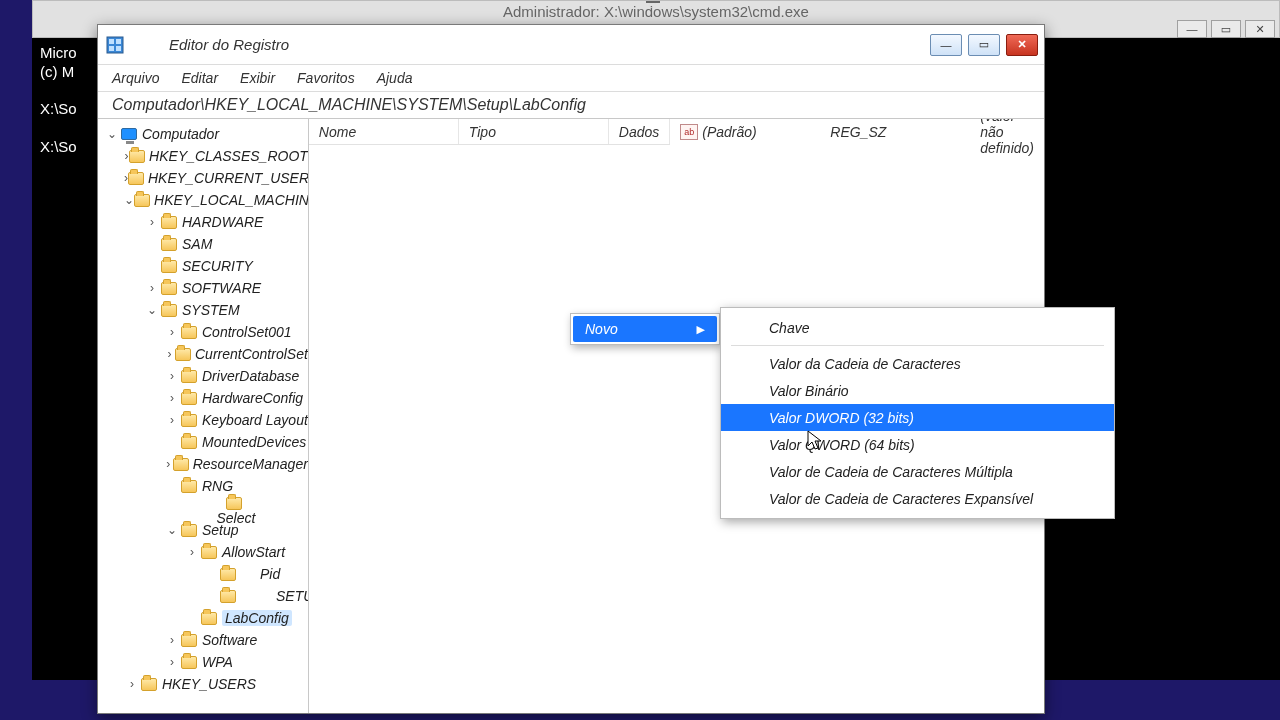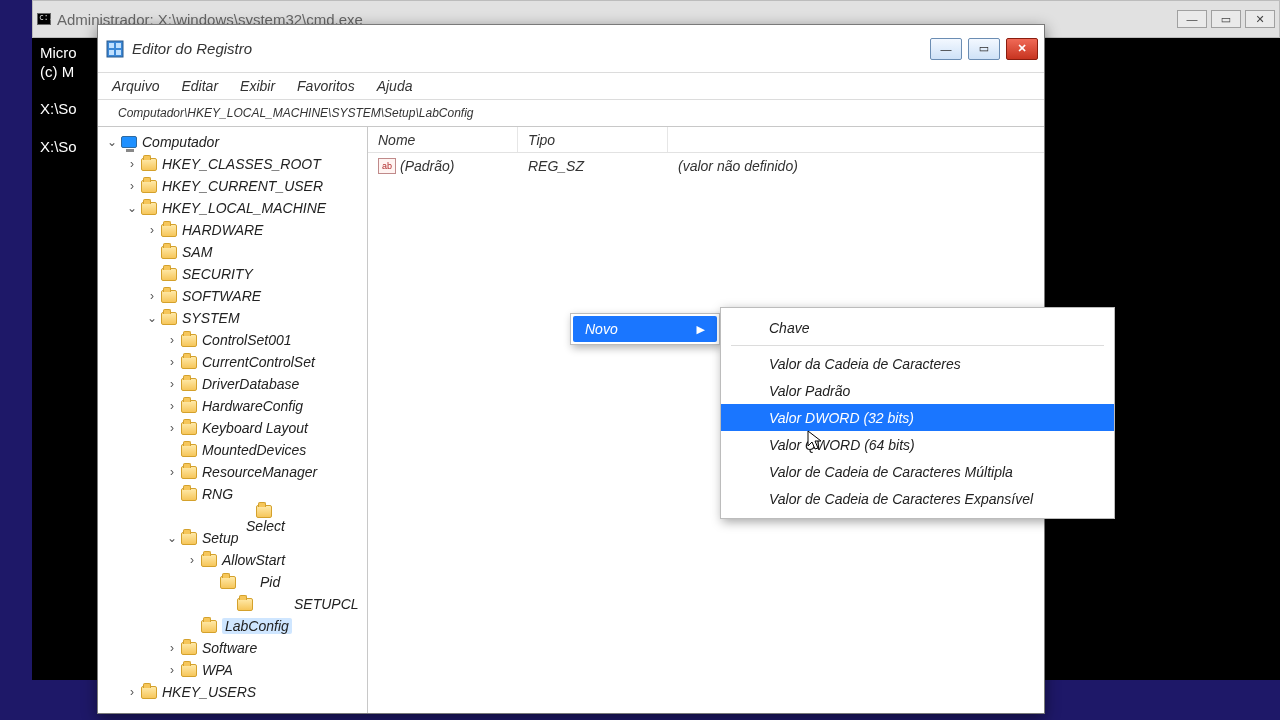--- a/index.html
+++ b/index.html
@@ -2,59 +2,59 @@
 <html><head>
 <meta charset="utf-8">
 <style>
   * { margin: 0; padding: 0; box-sizing: border-box; font-family: "Segoe UI", Tahoma, sans-serif; }
   body { width:1280px; height:720px; background:#1e1868; overflow:hidden; position:relative; }
 
   
   .cmd-window { position:absolute; left:32px; top:0; width:1248px; height:680px; background:#000; color:#fff;
     font-family:"Consolas","Courier New",monospace; font-size:15px; }
   .cmd-titlebar { height:38px; background:#e1e1e1; display:flex; align-items:center; padding:0 4px; color:#666;
-    border:1px solid #bcbcbc; }
+    border:1px solid #bcbcbc;flex-direction:column; }
   .cmd-title-icon { width:14px; height:12px; background:#000; border:1px solid #666; margin-right:6px; position:relative; }
   .cmd-title-icon::after { content:"c:."; color:#ddd; font-size:8px; position:absolute; top:-1px; left:1px; font-family:monospace; }
   .cmd-ctrls { margin-left:auto; display:flex; gap:4px; }
   .cmd-ctrl { width:30px; height:18px; background:#eaeaea; border:1px solid #a0a0a0; display:flex; align-items:center; justify-content:center; font-size:11px; color:#444; }
   .cmd-body { padding:6px 8px; line-height:1.25; white-space:pre; }
 
   
   .reg-window { position:absolute; left:97px; top:24px; width:948px; height:690px; background:#fff;
     border:1px solid #7a7a7a; box-shadow:0 4px 14px rgba(0,0,0,.45); display:flex; flex-direction:column; }
-  .reg-titlebar { height:48px; display:flex; align-items:center; padding:0 6px 0 8px; background:#fff;
-    border-bottom:1px solid #dcdcdc; }
+  .reg-titlebar { height:40px; display:flex; align-items:center; padding:0 6px 0 8px; background:#fff;
+    border-bottom:1px solid #dcdcdc;gap:37px; }
   .reg-appicon { width:18px; height:18px; margin-right:8px; }
   .reg-title { font-size:15px; font-style:italic; color:#333; }
   .reg-winctrls { margin-left:auto; display:flex; gap:6px; }
   .winbtn { width:32px; height:22px; border:1px solid #6b8db3; border-radius:2px;
     background:linear-gradient(#f3f8ff,#cfe2f7); display:flex; align-items:center; justify-content:center;
     font-size:11px; color:#2b2b2b; }
   .winbtn.close { background:linear-gradient(#f06a57,#c73420); border-color:#8a1d0f; color:#fff; font-weight:bold; }
 
   .menubar { height:27px; display:flex; align-items:center; gap:22px; padding:0 14px;
     font-size:14px; font-style:italic; color:#333; border-bottom:1px solid #dcdcdc; }
-  .addrbar { height:27px; display:flex; align-items:center; padding:0 20px; font-size:12px;
+  .addrbar { height:27px; display:flex; align-items:center; padding:0 14px; font-size:16px;
     font-style:italic; color:#333; border-bottom:1px solid #c8c8c8; background:#fff; }
 
   .reg-body { flex:1; display:flex; overflow:hidden; }
   .tree-pane { width:270px; border-right:1px solid #c8c8c8; padding:4px 0 4px 6px; font-size:14px;
     font-style:italic; color:#222; overflow:hidden; }
   .tree-row { display:flex; align-items:center; height:22px; white-space:nowrap; }
   .tree-row .arrow { width:16px; text-align:center; color:#555; font-style:normal; font-size:12px; }
   .tree-row .icon { width:18px; height:16px; margin-right:4px; display:flex; align-items:center; justify-content:center; }
   .tree-row .label { }
   .tree-row.selected .label { background:#cfe6ff; padding:0 3px; border-radius:2px; }
   .folder { width:16px; height:13px; background:linear-gradient(#ffe9a8,#f6c65a); border:1px solid #d4a12c; border-radius:2px; position:relative; }
   .folder::before { content:""; position:absolute; top:-4px; left:1px; width:6px; height:4px; background:#f6c65a; border:1px solid #d4a12c; border-bottom:none; border-radius:2px 2px 0 0; }
   .monitor-icon { width:16px; height:12px; background:#1e90ff; border:1px solid #2f6aa0; border-radius:2px; position:relative; }
   .monitor-icon::after { content:""; position:absolute; left:4px; top:12px; width:8px; height:3px; background:#888; }
 
-  .list-pane { flex:1; display:flex; flex-direction:column; }
+  .list-pane { flex:1; display:flex; }
   .list-header { display:flex; height:26px; align-items:center; font-size:14px; font-style:italic;
     color:#333; border-bottom:1px solid #e2e2e2; }
   .list-header > div { padding:0 10px; border-right:1px solid #e6e6e6; height:100%; display:flex; align-items:center; }
   .col-nome { width:150px; } .col-tipo { width:150px; } .col-dados { flex:1; }
   .list-row { display:flex; height:26px; align-items:center; font-size:14px; font-style:italic; color:#333;justify-content:center; }
   .list-row > div { padding:0 10px; }
   .val-icon { width:18px; height:16px; border:1px solid #c08a8a; background:#fff4f2; font-size:9px;
     color:#b02a2a; font-style:normal; display:flex; align-items:center; justify-content:center; margin-right:4px; }
 
   
@@ -306,20 +306,21 @@
           <span class="icon">
             <span class="folder"></span>
           </span>
           <span class="label">HKEY_USERS</span>
         </div>
       </div>
     <div class="list-pane">
       <div class="list-header">
         <div class="col-nome">Nome</div>
         <div class="col-tipo">Tipo</div>
+        <div class="col-dados">Dados</div>
       </div>
       <div class="list-row">
         <div class="col-nome" style="display:flex;align-items:center;">
           <span class="val-icon">ab</span>
           <span>(Padrão)</span>
         </div>
         <div class="col-tipo">REG_SZ</div>
         <div class="col-dados">(valor não definido)</div>
       </div>
     </div>
@@ -330,21 +331,21 @@
   <div class="item highlight">
     <span>Novo</span>
     <span class="arrow-r">▶</span>
   </div>
 </div>
 
 <div class="ctx-right" id="submenu">
     <div class="item">Chave</div>
     <div class="sep"></div>
     <div class="item">Valor da Cadeia de Caracteres</div>
-    <div class="item">Valor Padrão</div>
+    <div class="item">Valor Binário</div>
     <div class="item highlight">Valor DWORD (32 bits)</div>
     <div class="item">Valor QWORD (64 bits)</div>
     <div class="item">Valor de Cadeia de Caracteres Múltipla</div>
     <div class="item">Valor de Cadeia de Caracteres Expansível</div>
   </div>
 
 <svg class="cursor" viewBox="0 0 18 22">
   <path d="M1 1 L1 16 L5 12 L8 19 L11 18 L8 11 L14 11 Z" fill="#fff" stroke="#000" stroke-width="1"></path>
 </svg>
 

